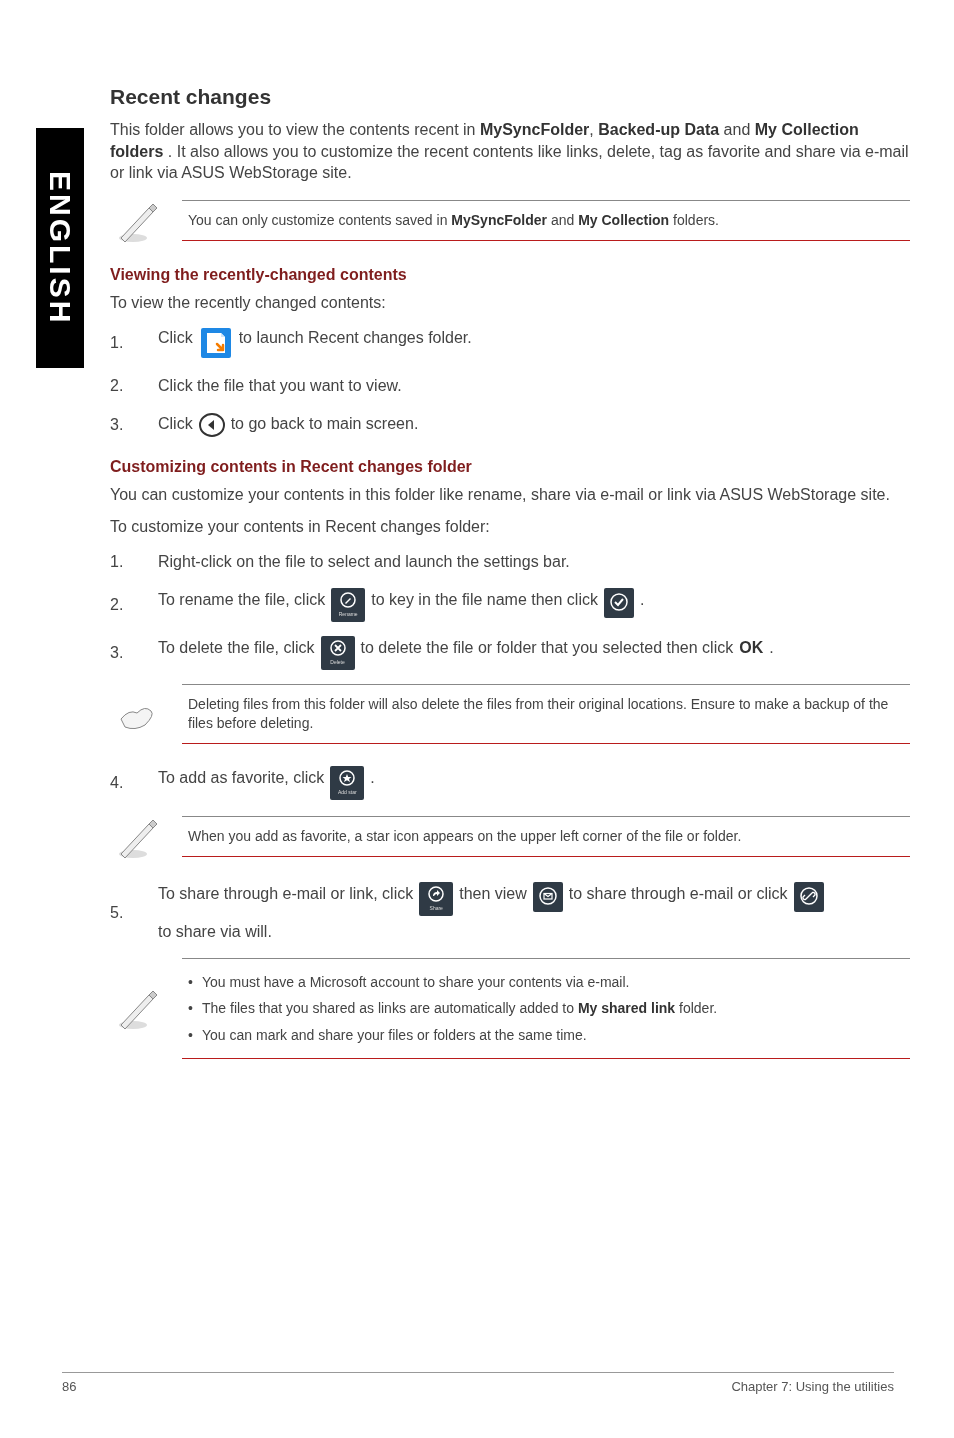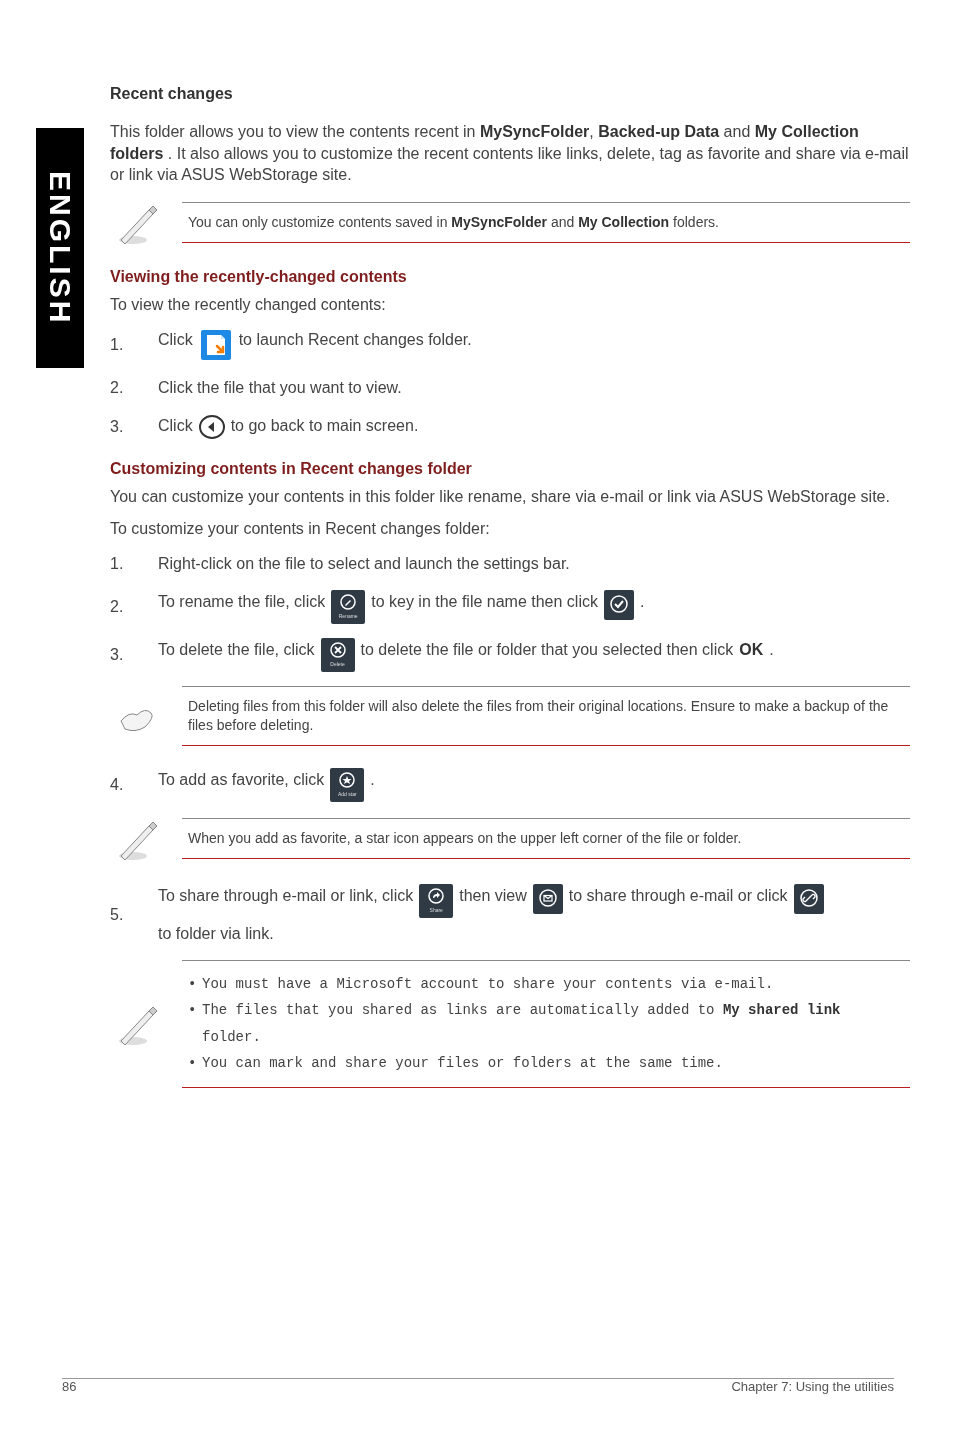--- a/index.html
+++ b/index.html
@@ -23,28 +23,28 @@
     letter-spacing: 3px;
     writing-mode: vertical-rl;
     transform: rotate(0deg);
   }
   .content {
     position: absolute;
     left: 110px;
     top: 85px;
     width: 800px;
   }
-  h2.section-title { font-size: 16px; font-weight: 700; color: #333; margin-bottom: 18px; }
+  h2.section-title { font-size: 21px; font-weight: 700; color: #333; margin-bottom: 10px; }
   p.body { font-size: 16px; line-height: 1.35; color: #444; margin-bottom: 14px; }
   .note-row { display: flex; align-items: center; gap: 16px; margin: 8px 0 22px 0; }
   .note-row .pen-area { width: 56px; display:flex; align-items:center; justify-content:center; flex-shrink:0; }
   .note-row .note-body { flex: 1; border-top: 1px solid #888; border-bottom: 1px solid #b91c1c; padding: 10px 6px; }
   .note-row .note-body p { font-size: 14px; line-height: 1.35; color: #444; }
   .note-row .note-body ul { list-style: none; padding-left: 0; }
-  .note-row .note-body li { font-size: 14px; line-height: 1.9; color: #444; padding-left: 14px; position: relative; font-family: Liberation Mono, monospace; }
+  .note-row .note-body li { font-size: 14px; line-height: 1.9; color: #444; padding-left: 14px; position: relative; }
   .note-row .note-body li::before { content: "•"; position: absolute; left: 0; top: 0; }
   h3.sub { font-size: 16px; font-weight: 700; color: #7f1d1d; margin: 20px 0 10px 0; }
   .plain { font-size: 16px; color: #444; margin-bottom: 14px; }
   ol.steps { list-style: none; padding: 0; margin: 0; }
   ol.steps > li { display: flex; align-items: center; gap: 28px; font-size: 16px; color: #444; margin-bottom: 14px; line-height: 1.5; }
   ol.steps > li .num { width: 20px; flex-shrink: 0; }
   ol.steps > li .step-body { flex: 1; display: flex; flex-wrap: wrap; gap: 4px 6px; }
   .icon-btn {
     display: inline-flex;
     flex-direction: column;
@@ -63,20 +63,21 @@
   .icon-btn-sm { width: 30px; height: 30px; }
   .icon-btn-check { width: 30px; height: 30px; }
   .folder-icon svg { width: 34px; height: 34px; display:block; }
   .inline-wrap { display:inline-flex; align-items:center; }
   .footer {
     position: absolute;
     bottom: 44px;
     left: 62px;
     right: 60px;
     border-top: 1px solid #999;
+    padding-top: 6px;
     display: flex;
     justify-content: space-between;
     font-size: 13px;
     color: #555;
   }
   b { font-weight: 700; color: #333; }
 </style>
 </head>
 <body>
 
@@ -279,21 +280,21 @@
           </span>
           <span> to share through e-mail or click </span>
           <span class="icon-btn icon-btn-sm">
             <span class="ic">
               <svg width="18" height="18" viewBox="0 0 18 18">
                   <circle cx="9" cy="9" r="8" fill="none" stroke="#fff" stroke-width="1.5"></circle>
                   <path d="M7 11 L5.5 12.5 A2 2 0 0 1 3 10 L5 8 M11 7 L12.5 5.5 A2 2 0 0 1 15 8 L13 10 M7 11 L11 7" fill="none" stroke="#fff" stroke-width="1.4"></path>
                 </svg>
             </span>
           </span>
-          <span> to folder via link.</span>
+          <span> to share via will.</span>
         </span>
       </li>
     </ol>
 
     <div class="note-row">
       <div class="pen-area">
         <svg width="46" height="46" viewBox="0 0 46 46">
           <ellipse cx="18" cy="40" rx="14" ry="4" fill="#ddd"></ellipse>
           <path d="M6 40 L34 10 L38 14 L10 44 Z" fill="#eee" stroke="#888" stroke-width="1"></path>
           <path d="M34 10 L38 6 L42 10 L38 14 Z" fill="#ccc" stroke="#888" stroke-width="1"></path>

